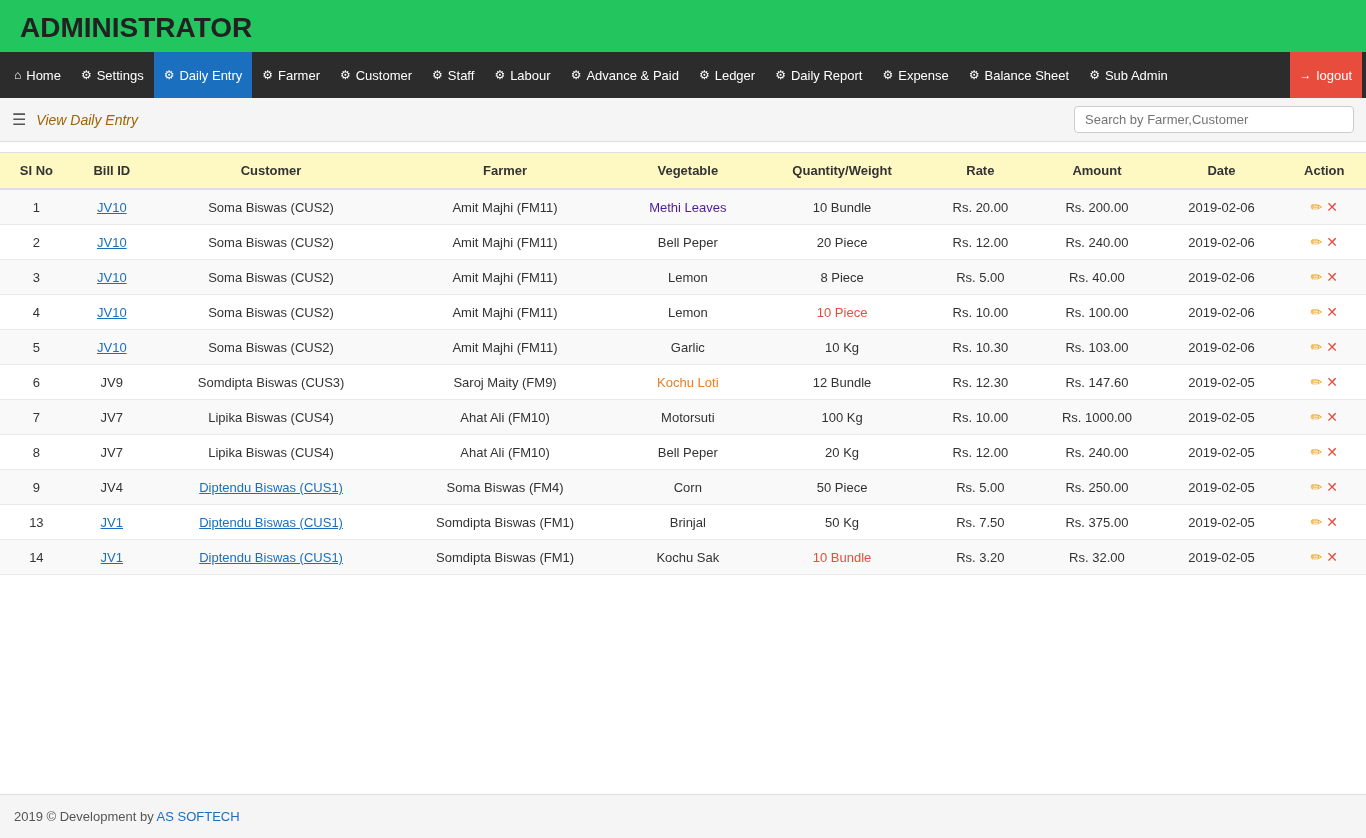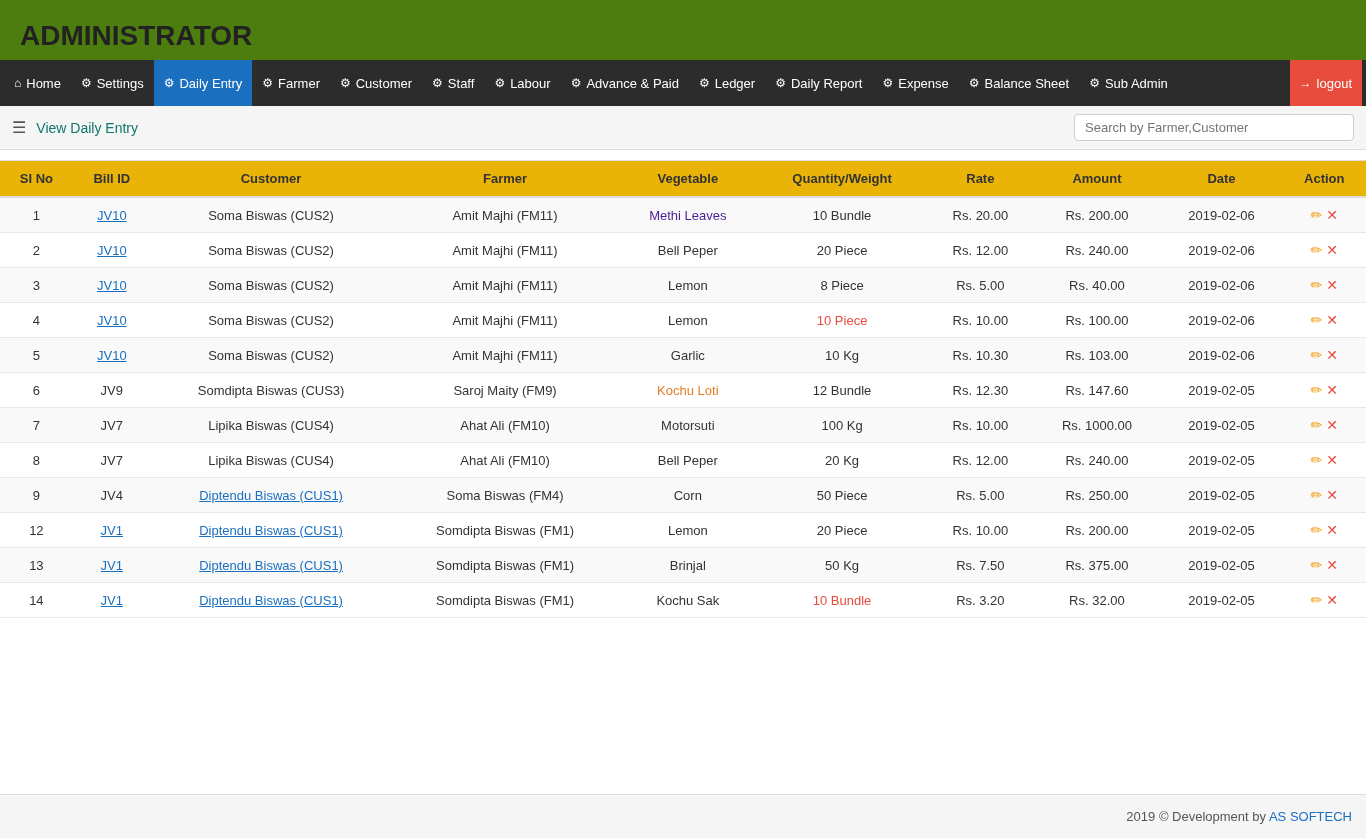--- a/index.html
+++ b/index.html
@@ -1,21 +1,21 @@
 <!DOCTYPE html>
 <html><head>
   <meta charset="utf-8">
   <style>
     * { margin: 0; padding: 0; box-sizing: border-box; }
     body { font-family: Arial, sans-serif; background: #fff; font-size: 14px; }
 
     
     .app-header {
-      padding: 20px 20px 8px 20px;
-      background: #4d7c0f;
+      padding: 12px 20px 8px 20px;
+      background: #22c55e;
     }
     .app-title {
       font-size: 28px;
       font-weight: bold;
       color: #222;
     }
 
     
     .navbar {
       background: #2c2c2c;
@@ -49,22 +49,23 @@
       background: #f5f5f5;
     }
     .toolbar-menu-icon {
       margin-right: 10px;
       cursor: pointer;
       font-size: 16px;
       color: #555;
     }
     .toolbar-title {
       font-size: 14px;
-      color: #0f766e;
+      color: #a16207;
       font-weight: 500;
+      font-style: italic;
     }
     .toolbar-search {
       margin-left: auto;
       padding: 5px 10px;
       border: 1px solid #ccc;
       border-radius: 4px;
       width: 280px;
       font-size: 13px;
       color: #999;
     }
@@ -73,21 +74,21 @@
     .table-container {
       padding: 10px 0;
       overflow-x: auto;
     }
     table {
       width: 100%;
       border-collapse: collapse;
       font-size: 13px;
     }
     thead tr {
-      background: #eab308;
+      background: #fef9c3;
     }
     thead th {
       padding: 10px 8px;
       text-align: center;
       font-weight: 600;
       color: #333;
       border-bottom: 2px solid #ddd;
       border-top: 1px solid #ddd;
     }
     tbody tr {
@@ -102,21 +103,21 @@
     }
     .td-link { color: #1a6fbf; }
 
     
     .action-btns { display: flex; gap: 4px; justify-content: center; }
     .btn-edit { color: #f39c12; font-size: 14px; cursor: pointer; }
     .btn-delete { color: #e74c3c; font-size: 14px; cursor: pointer; }
 
     
     .footer {
-      text-align: right;
+      text-align: left;
       padding: 14px;
       font-size: 13px;
       color: #555;
       background: #f5f5f5;
       border-top: 1px solid #ddd;
       position: fixed;
       bottom: 0;
       width: 100%;
     }
     .footer-link { color: #1a6fbf; text-decoration: none; }
@@ -362,37 +363,20 @@
           <td>Rs. 250.00</td>
           <td>2019-02-05</td>
           <td>
             <div class="action-btns">
               <span class="btn-edit">✏</span>
               <span class="btn-delete">✕</span>
             </div>
           </td>
         </tr>
         <tr>
-          <td>12</td>
-          <td><a href="#" class="td-link">JV1</a></td>
-          <td><a href="#" class="td-link">Diptendu Biswas (CUS1)</a></td>
-          <td>Somdipta Biswas (FM1)</td>
-          <td>Lemon</td>
-          <td>20 Piece</td>
-          <td>Rs. 10.00</td>
-          <td>Rs. 200.00</td>
-          <td>2019-02-05</td>
-          <td>
-            <div class="action-btns">
-              <span class="btn-edit">✏</span>
-              <span class="btn-delete">✕</span>
-            </div>
-          </td>
-        </tr>
-        <tr>
           <td>13</td>
           <td><a href="#" class="td-link">JV1</a></td>
           <td><a href="#" class="td-link">Diptendu Biswas (CUS1)</a></td>
           <td>Somdipta Biswas (FM1)</td>
           <td>Brinjal</td>
           <td>50 Kg</td>
           <td>Rs. 7.50</td>
           <td>Rs. 375.00</td>
           <td>2019-02-05</td>
           <td>

